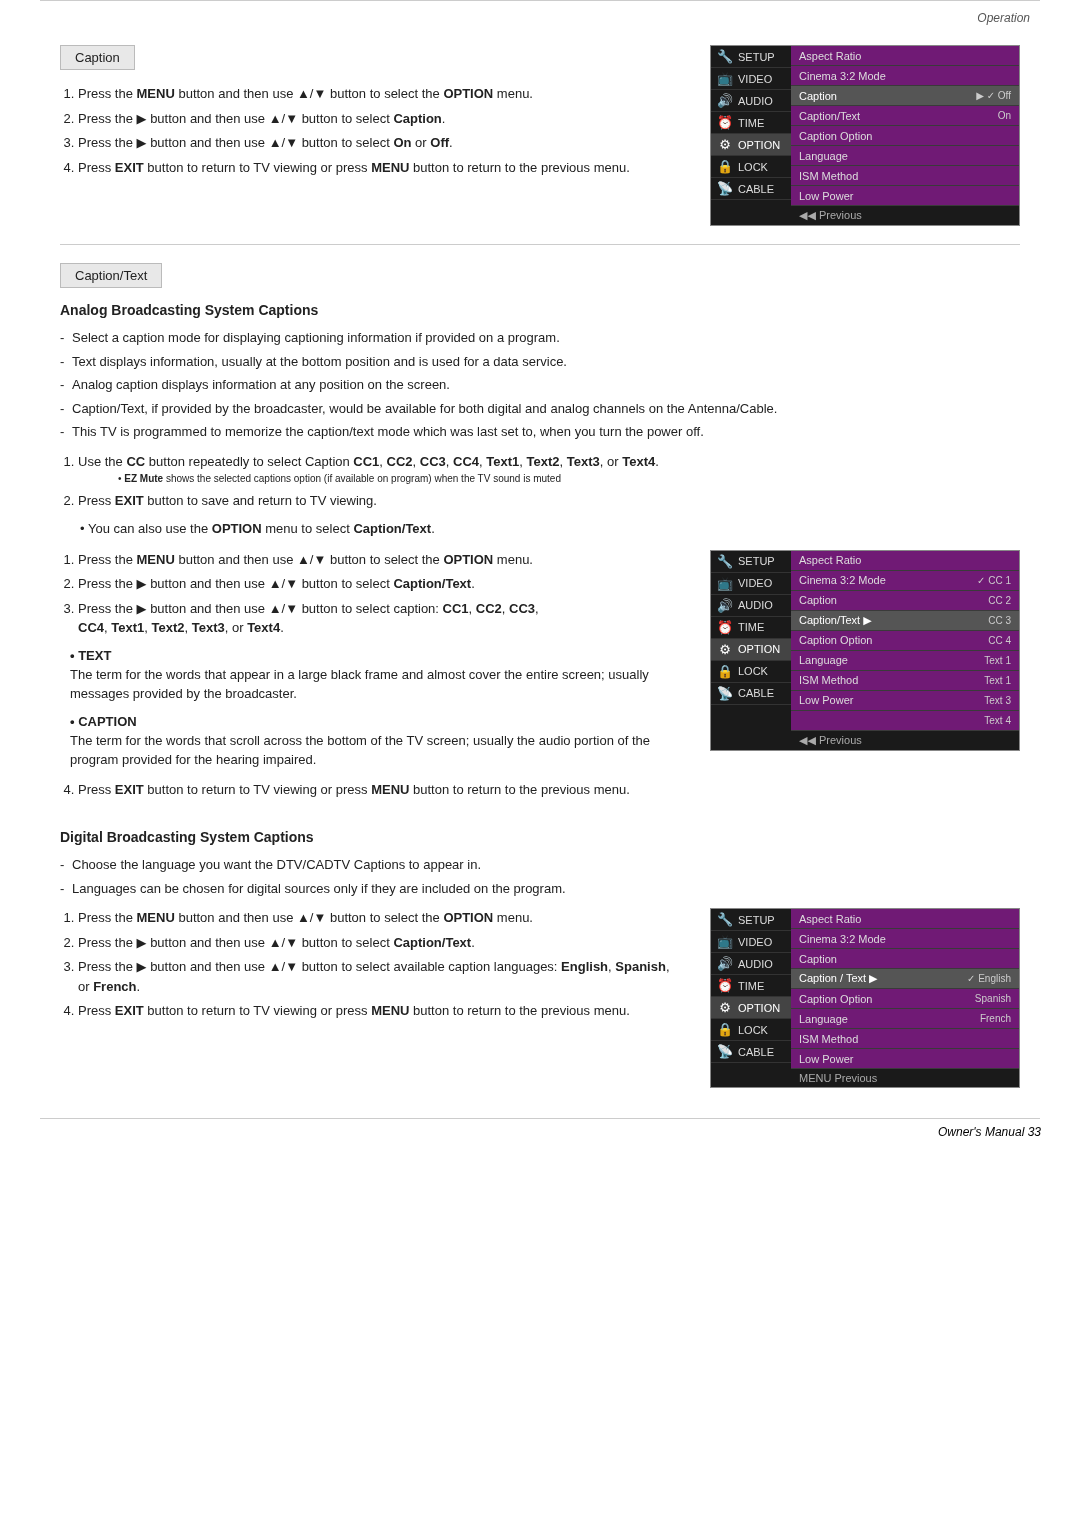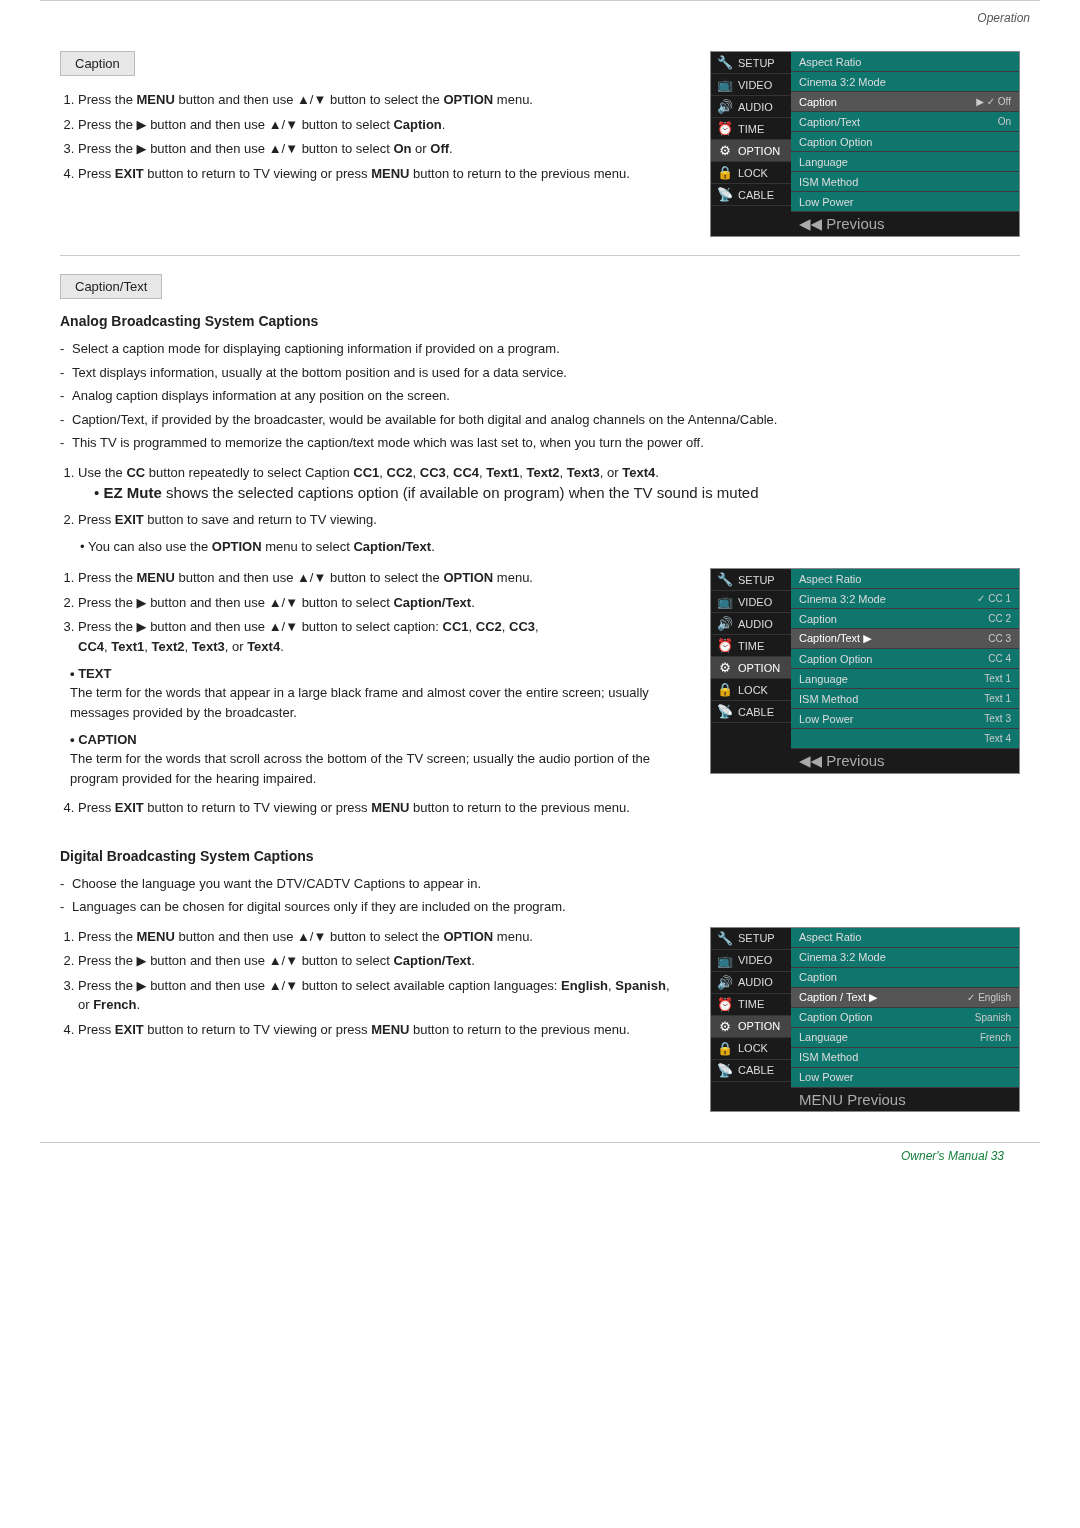--- a/index.html
+++ b/index.html
@@ -36,21 +36,20 @@
       border: 1px solid #bbb;
       padding: 4px 14px;
       font-size: 13px;
       font-weight: normal;
       margin-bottom: 14px;
     }
     .two-col {
       display: flex;
       gap: 30px;
       align-items: flex-start;
-      margin-top: 6px;
     }
     .main-col { flex: 1; }
     .menu-img { width: 310px; flex-shrink: 0; }
     ol { margin-left: 18px; margin-bottom: 10px; }
     ol li { margin-bottom: 5px; line-height: 1.5; }
     ul.dash-list { list-style: none; margin-left: 0; margin-bottom: 10px; }
     ul.dash-list li { margin-bottom: 4px; line-height: 1.5; padding-left: 12px; position: relative; }
     ul.dash-list li::before { content: "-"; position: absolute; left: 0; }
     .bold { font-weight: bold; }
     .note { margin-left: 20px; margin-bottom: 6px; }
@@ -86,21 +85,21 @@
       background: #444;
       color: #fff;
     }
     .menu-sidebar-item .icon {
       font-size: 13px;
       width: 16px;
       text-align: center;
     }
     .menu-main-area {
       flex: 1;
-      background: #0f766e;
+      background: #701a75;
       padding: 0;
     }
     .menu-item-row {
       display: flex;
       align-items: center;
       justify-content: space-between;
       padding: 2px 8px;
       min-height: 20px;
       font-size: 11px;
       color: #ddd;
@@ -108,38 +107,38 @@
     }
     .menu-item-row.highlight {
       background: #555;
       color: #fff;
     }
     .menu-item-row .item-label { }
     .menu-item-row .item-value { color: #ccc; font-size: 10px; }
     .menu-footer {
       background: #1a1a1a;
       padding: 3px 8px;
-      font-size: 15px;
+      font-size: 11px;
       color: #aaa;
       display: flex;
       align-items: center;
       gap: 4px;
     }
     .divider { border-top: 1px solid #ccc; margin: 18px 0; }
     .bottom-rule { border-top: 1px solid #ccc; margin: 10px 40px 0 40px; }
     .page-num {
       text-align: right;
       font-size: 12px;
       font-style: italic;
-      color: #15803d;
-      padding-right: 76px;
+      color: #000000;
+      padding-right: 39px;
       padding-top: 6px;
     }
     .indent { margin-left: 20px; }
-    .step-note { margin-left: 16px; margin-bottom: 4px; line-height: 1.5; font-size: 15px; }
+    .step-note { margin-left: 40px; margin-bottom: 4px; line-height: 1.5; font-size: 10px; }
   </style>
 </head>
 <body>
 
 <div class="page">
 
   <div class="top-rule"></div>
   <div class="operation-label">Operation</div>
 
   <div class="content">

